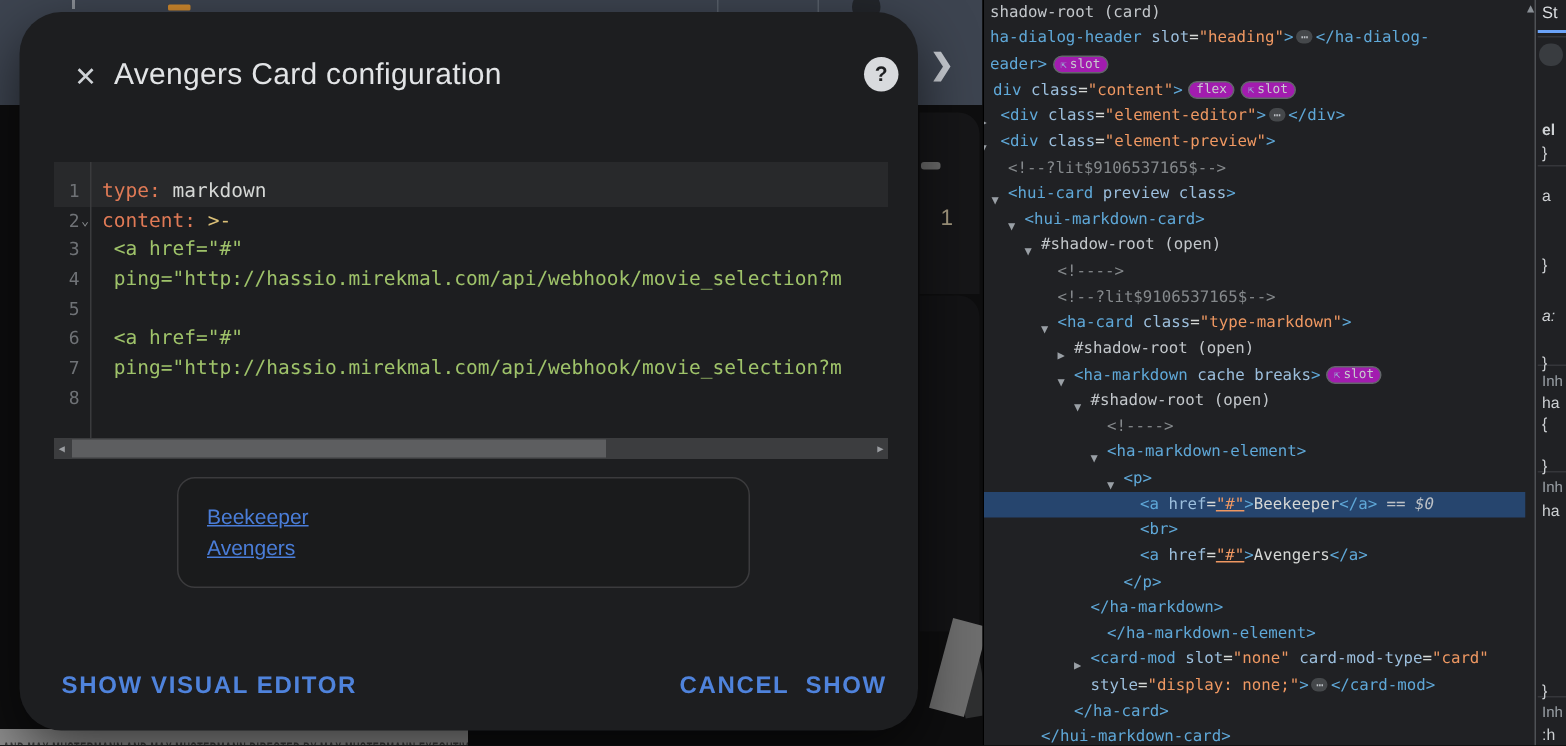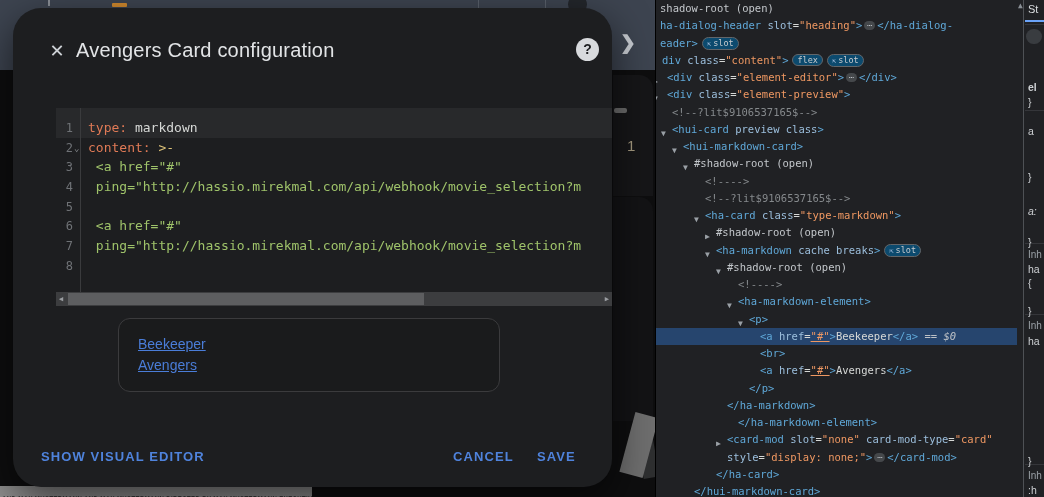--- a/index.html
+++ b/index.html
@@ -23,58 +23,58 @@
   .billing { position:absolute; left:0; top:486px; width:312px; height:11px; background:#8f8f8f; overflow:hidden; }
   .billing span { display:inline-block; white-space:nowrap; font-size:6px; color:#3c3c3c; letter-spacing:.4px; transform:scaleY(1.7); transform-origin:left top; margin:1px 0 0 2px; font-weight:bold; }
 
   
   .dialog { position:absolute; left:13px; top:8px; width:599px; height:479px; background:#1d1e20; border-radius:28px; box-shadow:0 14px 40px rgba(0,0,0,.6); }
   .dlg-close { position:absolute; left:31px; top:30px; width:26px; height:26px; font-size:18px; color:#ced2d6; text-align:center; line-height:26px; cursor:pointer; }
   .dlg-title { position:absolute; left:63px; top:31px; font-size:20px; color:#e2e4e6; letter-spacing:.2px; }
   .dlg-help { position:absolute; left:563px; top:30px; width:23px; height:23px; border-radius:50%; background:#d8dadd; color:#1d1e20; font-size:14px; font-weight:bold; text-align:center; line-height:23px; cursor:pointer; }
 
   
-  .editor { position:absolute; left:23px; top:100px; width:556px; height:198px; background:#1d1e20; overflow:hidden; font-family:"DejaVu Sans Mono", monospace;margin-left:20px; }
+  .editor { position:absolute; left:23px; top:100px; width:556px; height:198px; background:#1d1e20; overflow:hidden; font-family:"DejaVu Sans Mono", monospace; }
   .active-pad { position:absolute; left:0; top:0; width:100%; height:30px; background:#28292b; }
   .gut-border { position:absolute; left:24px; top:0; bottom:14px; width:1px; background:#3a3b3d; }
   #ed-lines { position:absolute; left:0; top:10px; right:0; }
   .ed-row { position:relative; height:19.7px; white-space:nowrap; font-size:13px; line-height:19.7px; }
   .ed-row .gut { display:inline-block; width:17px; text-align:right; color:#6f7276; font-size:12px; }
   .ed-row .fold { position:absolute; left:18px; top:1px; font-size:9px; color:#8a8d90; }
   .ed-row .code { margin-left:15px; }
   .tk-key { color:#e07a56; }
   .tk-yellow { color:#dcc178; }
   .tk-str { color:#9fc36a; }
   .tk-plain { color:#d6d8d6; }
   .hscroll { position:absolute; left:0; bottom:0; width:100%; height:14px; background:#3c3d3f; }
   .hs-arrow { position:absolute; top:3px; font-size:7px; color:#9a9da1; }
   .hs-thumb { position:absolute; left:12px; top:1px; width:356px; height:12px; background:#5d5e60; cursor:pointer; }
 
   
   .preview-card { position:absolute; left:105px; top:310px; width:382px; height:74px; border:1px solid #3b3b3d; border-radius:12px; background:#1a1b1c; }
   .pv-link { position:absolute; left:19px; font-size:14px; color:#4a7dd8; text-decoration:underline; cursor:pointer; }
 
   
-  .btn { position:absolute; top:441px; font-size:13px; font-weight:bold; letter-spacing:1.1px; color:#4f83dc; cursor:pointer; }
+  .btn { position:absolute; top:441px; font-size:16px; font-weight:bold; letter-spacing:1.1px; color:#4f83dc; cursor:pointer; }
 
   
   .devtools { position:absolute; left:655px; top:0; width:389px; height:497px; background:#202124; border-left:1px solid #000; font-family:"DejaVu Sans Mono", monospace; }
   #dt-tree { position:absolute; left:0; top:0; width:361px; height:497px; overflow:hidden; }
   .dt-row { position:relative; height:17.25px; line-height:17.25px; white-space:nowrap; font-size:10.5px; }
   .dt-row.sel { background:#26456e; }
   .dt-ar { position:absolute; top:4px; font-size:8px; color:#9aa0a6; }
   .tk-tag { color:#5fa8d8; }
   .tk-attr { color:#9cbfdd; }
   .tk-val { color:#ef9862; }
   .tk-valu { color:#ef9862; text-decoration:underline; }
   .tk-comm { color:#85898c; }
   .tk-shadow { color:#c3c7cb; }
   .tk-meta { color:#bdc1c6; font-style:italic; }
   .tk-ell { display:inline-block; background:#45484b; color:#bdc1c6; border-radius:7px; font-size:8px; line-height:9px; padding:0 3px; margin:0 2px; vertical-align:1px; cursor:pointer; }
-  .tk-badge, .tk-bslot { display:inline-block; border:1px solid #62666a; border-radius:7px; background:#0c4a6e; color:#c8cbce; font-size:8.5px; line-height:10px; padding:0 4px; margin-left:4px; vertical-align:1px; cursor:pointer; }
+  .tk-badge, .tk-bslot { display:inline-block; border:1px solid #62666a; border-radius:7px; background:#a21caf; color:#c8cbce; font-size:8.5px; line-height:10px; padding:0 4px; margin-left:4px; vertical-align:1px; cursor:pointer; }
   .badge-ic { font-size:7px; margin-right:2px; color:#9bb6d6; }
   .dt-scrollup { position:absolute; left:362px; top:1px; font-size:8px; color:#8a9096; }
   .dt-divider { position:absolute; left:1023px; top:0; width:1px; height:497px; background:#4e5155; }
   .sliver { position:absolute; left:1025px; top:0; width:19px; height:497px; background:#202124; overflow:hidden; }
   .sl-tab { position:absolute; left:3px; top:3px; font-size:11px; color:#dbdee1; font-family:"Liberation Sans", sans-serif; }
   .sl-underline { position:absolute; left:0; top:20px; width:19px; height:2px; background:#6ba3f8; }
   .sl-tabline { position:absolute; left:0; top:24px; width:19px; height:1px; background:#35363a; }
   .sl-pill { position:absolute; left:1px; top:29px; width:16px; height:15px; border-radius:8px; background:#393c40; }
   .sl-item { position:absolute; left:3px; font-size:10.5px; color:#cdd0d3; white-space:nowrap; }
   .sl-item.gray { color:#9aa0a6; font-family:"Liberation Sans", sans-serif; font-size:10px; }
@@ -132,26 +132,26 @@
       </div>
     </div>
 
     <div class="preview-card">
       <div class="pv-link" style="top:17px;">Beekeeper</div>
       <div class="pv-link" style="top:38px;">Avengers</div>
     </div>
 
     <div class="btn" style="left:28px;">SHOW VISUAL EDITOR</div>
     <div class="btn" style="left:440px;">CANCEL</div>
-    <div class="btn" style="left:524px;">SAVE</div>
+    <div class="btn" style="left:524px;">SHOW</div>
   </div>
 
   <div class="devtools">
     <div id="dt-tree">
-        <div class="dt-row"><span style="padding-left: 4px; display: inline-block;"><span class="tk-shadow">shadow-root (open)</span></span></div>
+        <div class="dt-row"><span style="padding-left: 4px; display: inline-block;"><span class="tk-shadow">shadow-root (card)</span></span></div>
         <div class="dt-row"><span style="padding-left: 4px; display: inline-block;"><span class="tk-tag">ha-dialog-header</span><span class="tk-attr"> slot</span><span class="tk-plain">=</span><span class="tk-val">"heading"</span><span class="tk-tag">&gt;</span><span class="tk-ell">⋯</span><span class="tk-tag">&lt;/ha-dialog-</span></span></div>
         <div class="dt-row"><span style="padding-left: 4px; display: inline-block;"><span class="tk-tag">eader&gt;</span><span class="tk-bslot"><span class="badge-ic">⇱</span>slot</span></span></div>
         <div class="dt-row"><span style="padding-left: 6px; display: inline-block;"><span class="tk-tag">div</span><span class="tk-attr"> class</span><span class="tk-plain">=</span><span class="tk-val">"content"</span><span class="tk-tag">&gt;</span><span class="tk-badge">flex</span><span class="tk-bslot"><span class="badge-ic">⇱</span>slot</span></span></div>
         <div class="dt-row"><span class="dt-ar" style="left: -3px;">▶</span><span style="padding-left: 11px; display: inline-block;"><span class="tk-tag">&lt;div</span><span class="tk-attr"> class</span><span class="tk-plain">=</span><span class="tk-val">"element-editor"</span><span class="tk-tag">&gt;</span><span class="tk-ell">⋯</span><span class="tk-tag">&lt;/div&gt;</span></span></div>
         <div class="dt-row"><span class="dt-ar" style="left: -3px;">▼</span><span style="padding-left: 11px; display: inline-block;"><span class="tk-tag">&lt;div</span><span class="tk-attr"> class</span><span class="tk-plain">=</span><span class="tk-val">"element-preview"</span><span class="tk-tag">&gt;</span></span></div>
         <div class="dt-row"><span style="padding-left: 16px; display: inline-block;"><span class="tk-comm">&lt;!--?lit$9106537165$--&gt;</span></span></div>
         <div class="dt-row"><span class="dt-ar" style="left: 5px;">▼</span><span style="padding-left: 16px; display: inline-block;"><span class="tk-tag">&lt;hui-card</span><span class="tk-attr"> preview class</span><span class="tk-tag">&gt;</span></span></div>
         <div class="dt-row"><span class="dt-ar" style="left: 16px;">▼</span><span style="padding-left: 27px; display: inline-block;"><span class="tk-tag">&lt;hui-markdown-card&gt;</span></span></div>
         <div class="dt-row"><span class="dt-ar" style="left: 27px;">▼</span><span style="padding-left: 38px; display: inline-block;"><span class="tk-shadow">#shadow-root (open)</span></span></div>
         <div class="dt-row"><span style="padding-left: 49px; display: inline-block;"><span class="tk-comm">&lt;!----&gt;</span></span></div>

